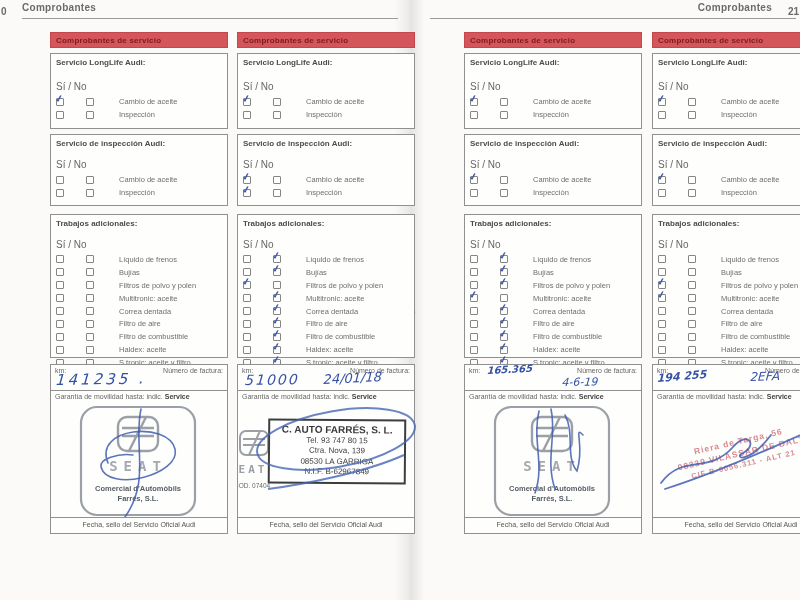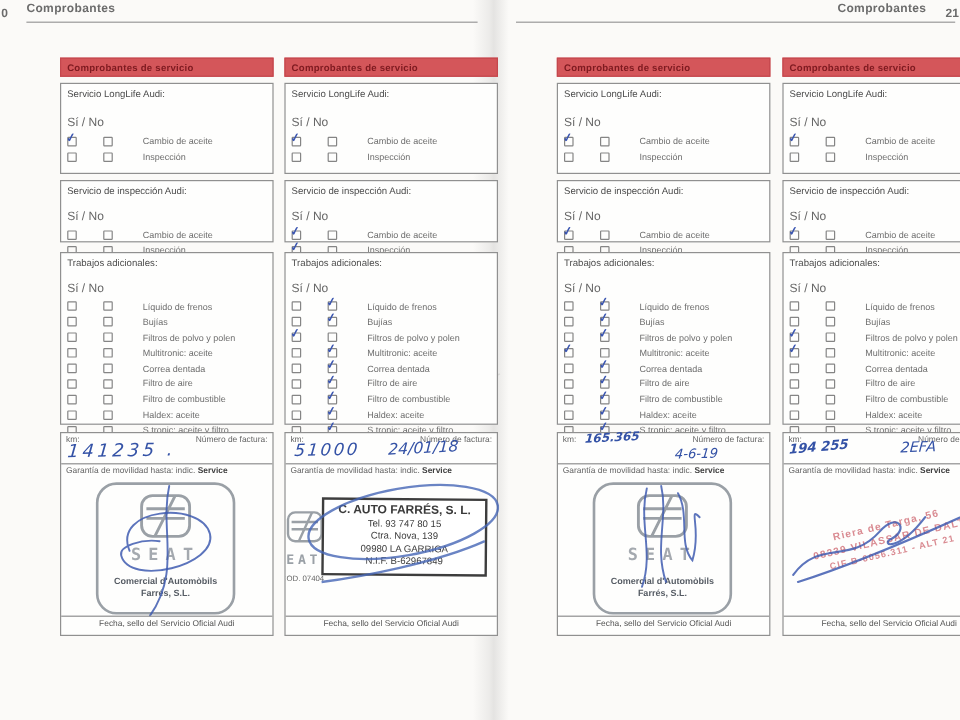--- a/index.html
+++ b/index.html
@@ -10,29 +10,29 @@
     background:linear-gradient(90deg,rgba(0,0,0,0) 0%,rgba(110,110,110,0.10) 45%,rgba(110,110,110,0.16) 58%,rgba(0,0,0,0) 100%);}
   
   .hdr{position:absolute;top:2px;font-size:10px;font-weight:bold;color:#6b6b6b;letter-spacing:0.3px;white-space:nowrap;}
   .hdr-num{position:absolute;top:6px;font-size:10px;font-weight:bold;color:#6b6b6b;}
   .rule{position:absolute;top:18px;height:1px;background:#9a9a9a;}
   .rule.left{left:22px;width:376px;}
   .rule.right{left:430px;width:366px;}
   
   .smudge{position:absolute;left:345px;top:296px;transform:rotate(-8deg);opacity:.5;}
   
-  .col{position:absolute;top:48px;width:178px;padding-left:36px;}
+  .col{position:absolute;top:32px;width:178px;padding-left:36px;}
   .banner{height:16px;line-height:16px;background:#d4565a;color:#7e1a20;font-size:8px;font-weight:bold;
           padding-left:5px;letter-spacing:0.2px;box-sizing:border-box;border:1px solid #c4474d;}
   .sbox{border:1px solid #909090;background:#fefefd;margin-top:5px;padding:4px 5px;box-sizing:border-box;position:relative;}
   .sbox.b1{height:76px;}
-  .sbox.b2{height:52px;}
+  .sbox.b2{height:72px;}
   .sbox.b3{height:144px;margin-top:8px;}
   .sbox.b4{height:170px;margin-top:6px;padding:0;}
-  .stitle{font-size:8px;font-weight:normal;color:#4d4d4d;white-space:nowrap;}
+  .stitle{font-size:8px;font-weight:bold;color:#4d4d4d;white-space:nowrap;}
   .sino{font-size:10px;color:#666;margin:14px 0 3px;}
   .b2 .sino,.b3 .sino{margin-top:11px;}
   .cbrow{display:flex;align-items:center;height:13px;gap:20px;}
   .b3 .cbrow{height:12.9px;align-items:center;}
   .cb{width:6px;height:6px;border:1px solid #858585;border-radius:1px;margin-right:2px;position:relative;
       background:transparent;flex:0 0 auto;}
   .cblabel{font-size:7.5px;color:#6e6e6e;margin-left:3px;white-space:nowrap;}
   .cb.checked::after{content:"\2713";position:absolute;left:-2px;top:-6px;font-size:10px;font-weight:bold;
       color:#3a55b0;transform:rotate(-10deg);}
   
@@ -329,21 +329,21 @@
               <rect x="2" y="2" width="28" height="24" rx="6" fill="none" stroke="#9aa0a6" stroke-width="2"></rect>
               <path d="M5 10 H27 M5 16 H27 M22 2 L11 26" stroke="#9aa0a6" stroke-width="2" fill="none"></path>
             </svg>
             <div class="seat-partial-word"><span>SEAT</span></div>
             <div class="seat-partial-cod"><span>COD. 07404</span></div>
           </div>
           <div class="addr-box">
             <div class="addr l0">C. AUTO FARRÉS, S. L.</div>
             <div class="addr">Tel. 93 747 80 15</div>
             <div class="addr">Ctra. Nova, 139</div>
-            <div class="addr">09980 LA GARRIGA</div>
+            <div class="addr">08530 LA GARRIGA</div>
             <div class="addr">N.I.F. B-62967849</div>
           </div>
           <svg class="ellipse-sig" width="182" height="120" viewBox="0 0 182 120">
             <ellipse cx="102" cy="40" rx="80" ry="28" transform="rotate(-10 102 40)"></ellipse>
             <path d="M170 56 C130 74 66 86 34 90"></path>
           </svg>
         </div>
 
       </div>
       <div class="fecha">Fecha, sello del Servicio Oficial Audi</div>

